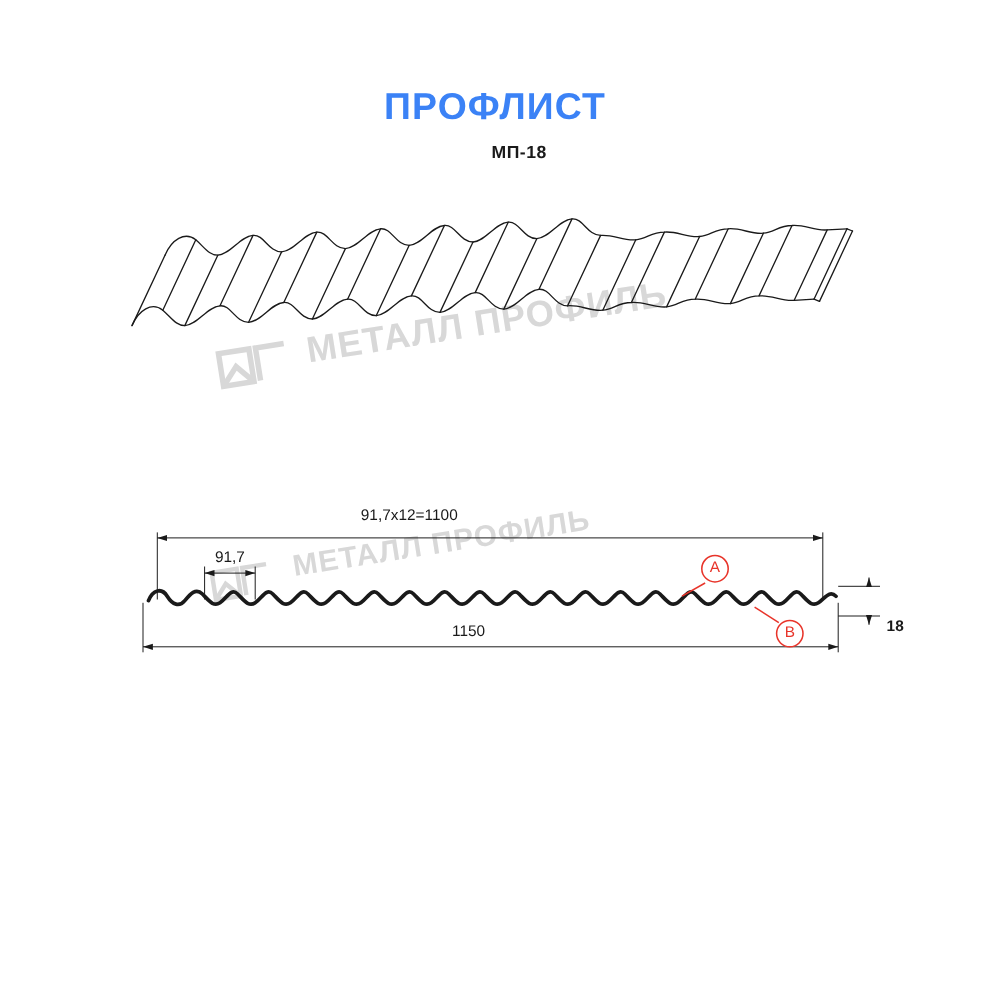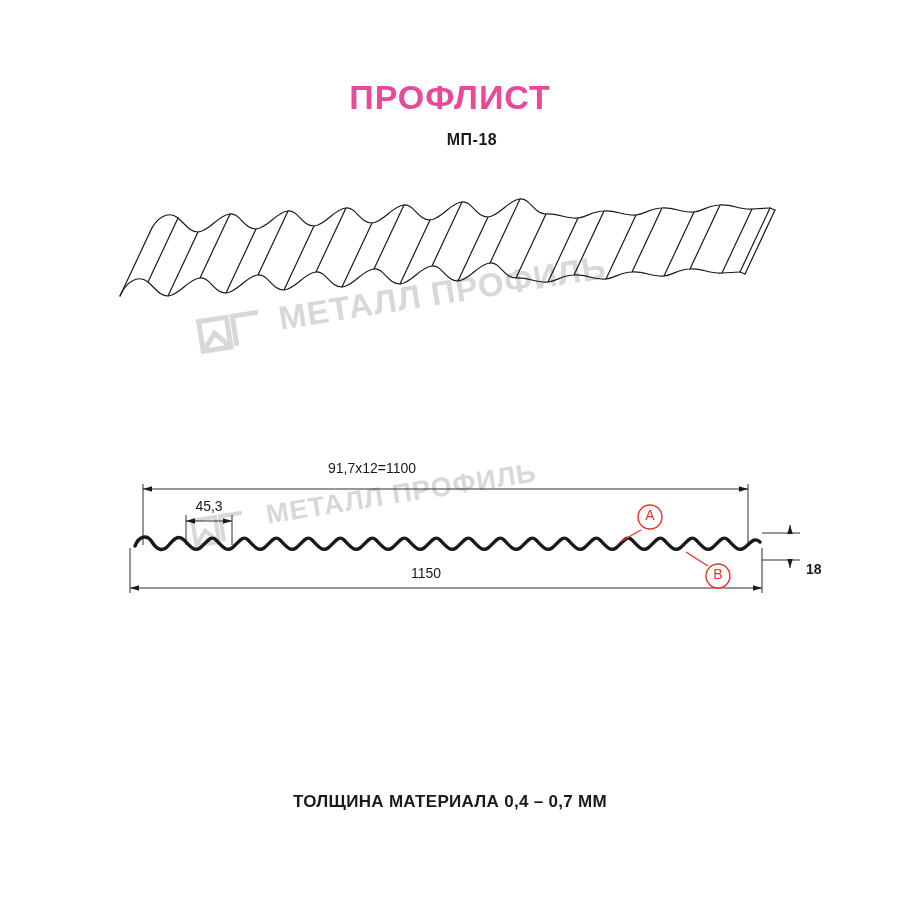--- a/index.html
+++ b/index.html
@@ -22,21 +22,21 @@
   }
   .title {
     position: absolute;
     top: 78px;
     left: 0;
     width: 900px;
     text-align: center;
     font-size: 34px;
     font-weight: bold;
     letter-spacing: 1px;
-    color: #ec4899;
+    color: #3b82f6;
   }
   .subtitle {
     position: absolute;
     top: 131px;
     left: 0;
     width: 900px;
     text-align: center;
     font-size: 16px;
     font-weight: bold;
     letter-spacing: 0.5px;
@@ -266,25 +266,24 @@
     <g>
       <path d="M641,530 L620,542" fill="none" stroke="#e8342a" stroke-width="1.4"></path>
       <circle cx="650" cy="517" r="12" fill="#ffffff" stroke="#e8342a" stroke-width="1.4"></circle>
       <path d="M708,566 L686,552" fill="none" stroke="#e8342a" stroke-width="1.4"></path>
       <circle cx="718" cy="576" r="12" fill="#ffffff" stroke="#e8342a" stroke-width="1.4"></circle>
     </g>
   </svg>
 
   <div style="position:absolute;left:328px;top:460px;width:200px;text-align:left;font-size:14px;">91,7х12=1100</div>
 
-  <div style="position:absolute;left:159px;top:498px;width:100px;text-align:center;font-size:14px;">45,3</div>
+  <div style="position:absolute;left:159px;top:498px;width:100px;text-align:center;font-size:14px;">91,7</div>
 
   <div style="position:absolute;left:376px;top:565px;width:100px;text-align:center;font-size:14px;">1150</div>
 
   <div style="position:absolute;left:806px;top:561px;width:40px;text-align:left;font-size:14px;font-weight:bold;">18</div>
 
   <div style="position:absolute;left:638px;top:507px;width:24px;text-align:center;font-size:14px;color:#e8342a;">A</div>
 
   <div style="position:absolute;left:706px;top:566px;width:24px;text-align:center;font-size:14px;color:#e8342a;">B</div>
 
-  <div class="footnote">ТОЛЩИНА МАТЕРИАЛА 0,4 – 0,7 ММ</div>
 
 </div>
 
 </body></html>

